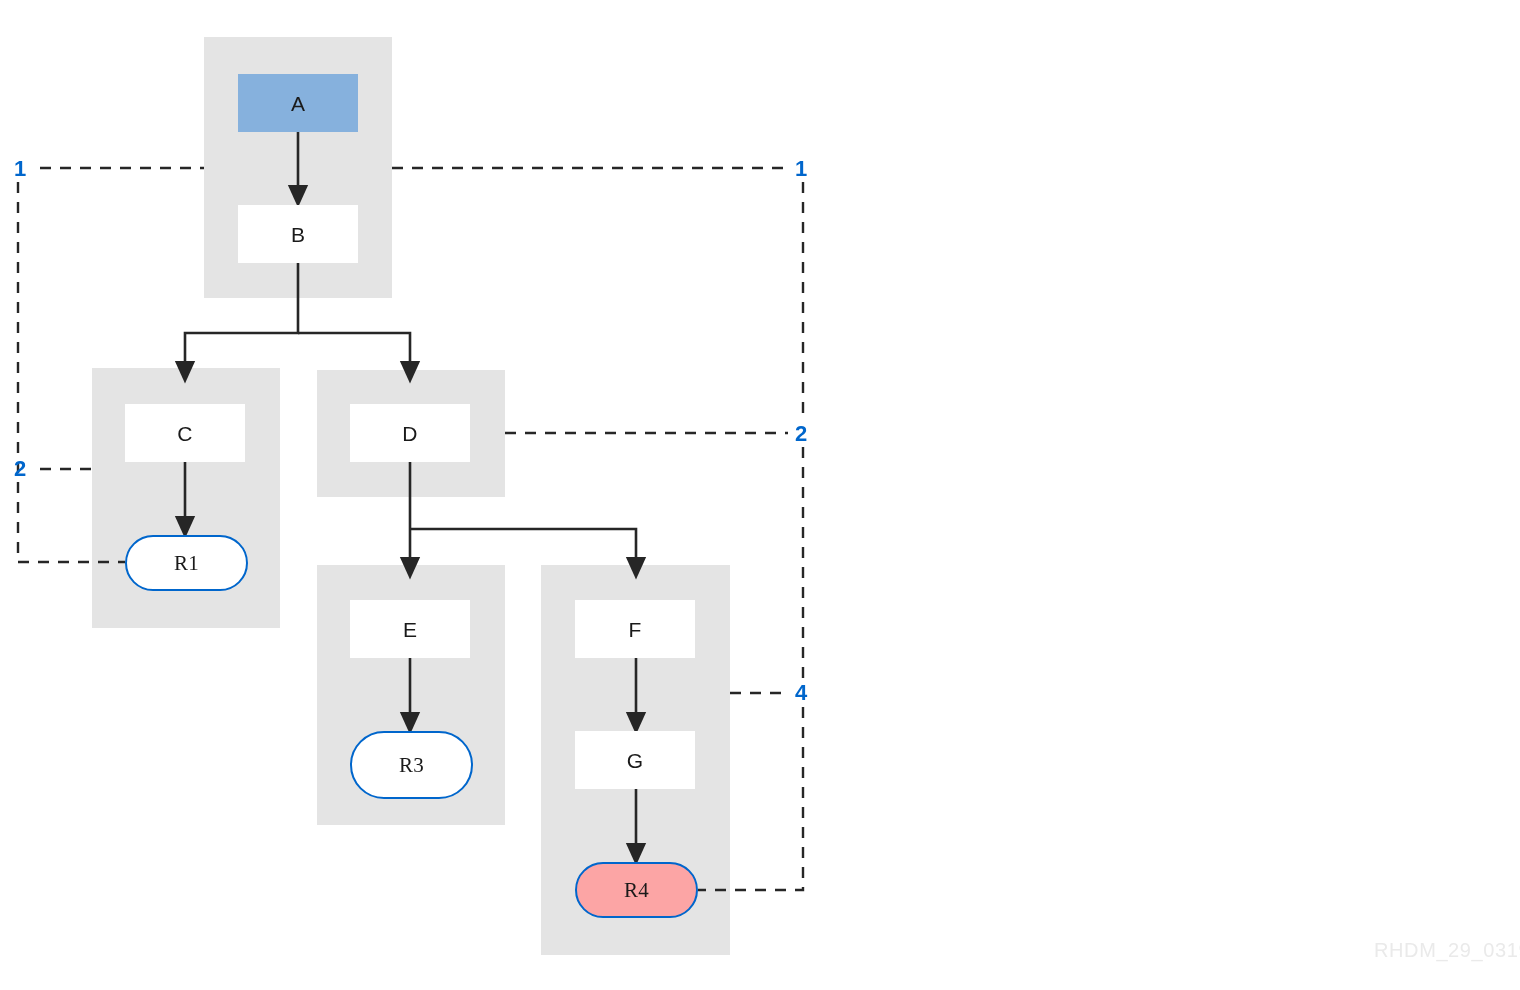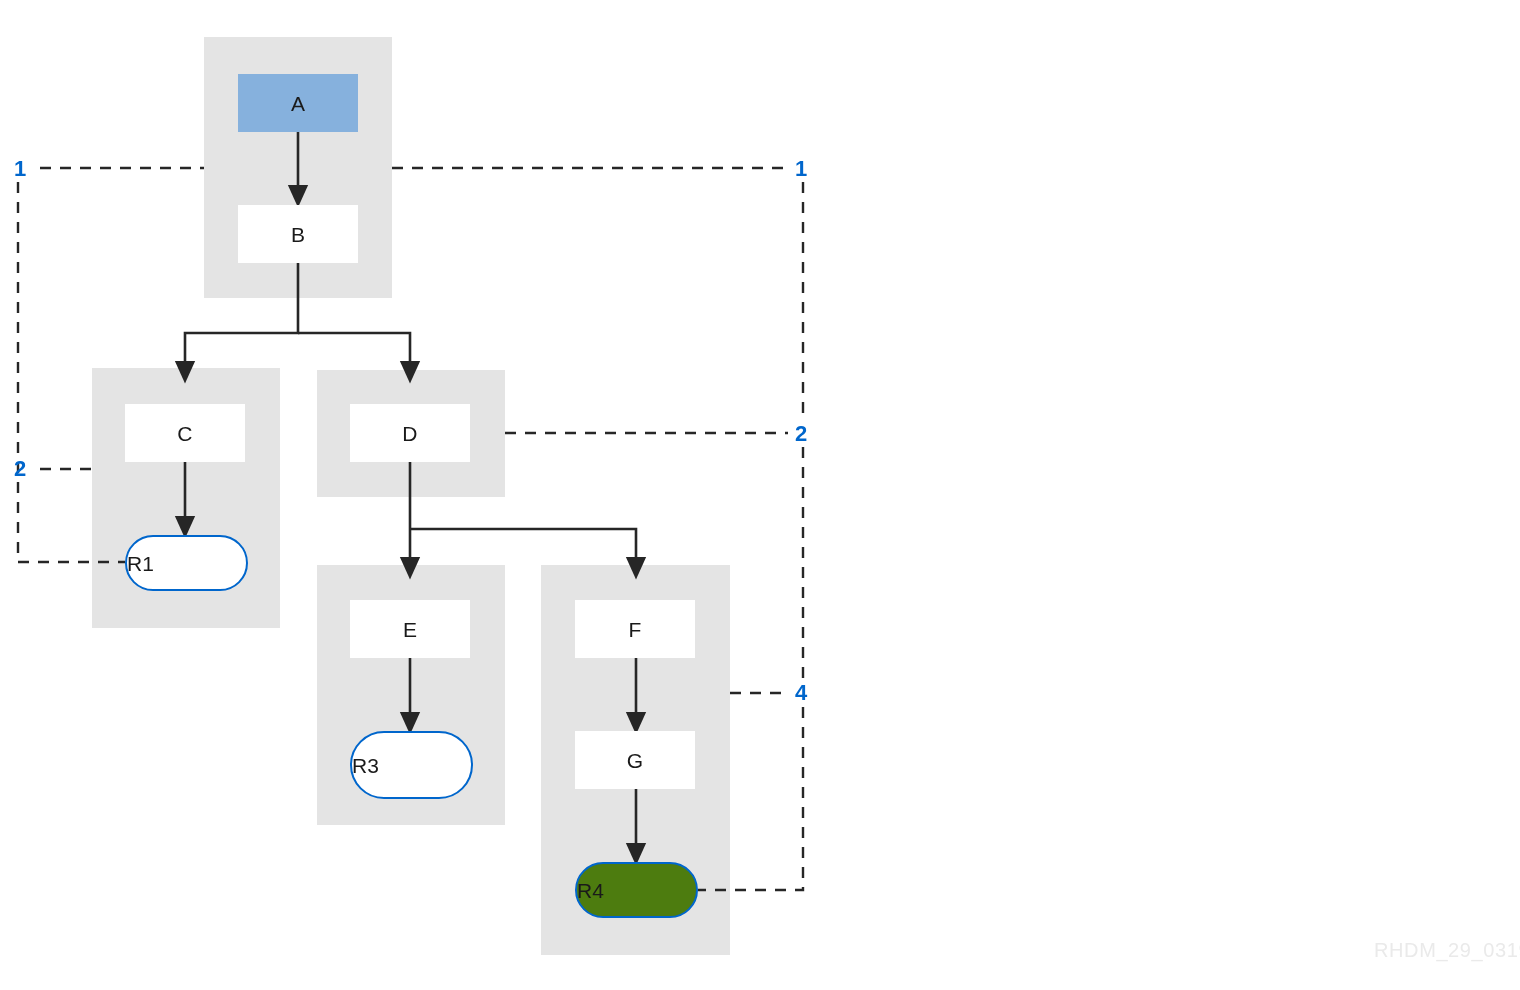--- a/index.html
+++ b/index.html
@@ -47,29 +47,29 @@
   }
   .node.accent {
     background: #86b1dd;
   }
   
   .pill {
     position: absolute;
     box-sizing: border-box;
     display: flex;
     align-items: center;
-    justify-content: flex-start;
+    justify-content: center;
     background: #ffffff;
     border: 2.5px solid #0066cc;
     border-radius: 999px;
     color: #1a1a1a;
     font-size: 21px;
     line-height: 1;
     letter-spacing: 0.2px;
-    font-family: Liberation Sans, sans-serif;
+    font-family: Liberation Serif, serif;
   }
   
   .marker {
     position: absolute;
     color: #0066cc;
     font-size: 22px;
     font-weight: bold;
     line-height: 1;
     font-family: "Liberation Sans", "DejaVu Sans", sans-serif;
   }
@@ -200,21 +200,21 @@
       </div>
       <div class="node" style="left: 575px; top: 731px; width: 120px; height: 58px; background: rgb(255, 255, 255);">
         <span>G</span>
       </div>
       <div class="pill" style="left: 125px; top: 535px; width: 123px; height: 56px; border-color: rgb(0, 102, 204); background: rgb(255, 255, 255);">
         <span>R1</span>
       </div>
       <div class="pill" style="left: 350px; top: 731px; width: 123px; height: 68px; border-color: rgb(0, 102, 204); background: rgb(255, 255, 255);">
         <span>R3</span>
       </div>
-      <div class="pill" style="left: 575px; top: 862px; width: 123px; height: 56px; border-color: rgb(0, 102, 204); background: #4d7c0f;">
+      <div class="pill" style="left: 575px; top: 862px; width: 123px; height: 56px; border-color: rgb(0, 102, 204); background: #fca5a5;">
         <span>R4</span>
       </div>
     </div>
 
   <div id="markers-layer">
       <div class="marker" style="left: 14px; top: 158px; color: rgb(0, 102, 204);">1</div>
       <div class="marker" style="left: 14px; top: 458px; color: rgb(0, 102, 204);">2</div>
       <div class="marker" style="left: 795px; top: 158px; color: rgb(0, 102, 204);">1</div>
       <div class="marker" style="left: 795px; top: 423px; color: rgb(0, 102, 204);">2</div>
       <div class="marker" style="left: 795px; top: 682px; color: rgb(0, 102, 204);">4</div>

